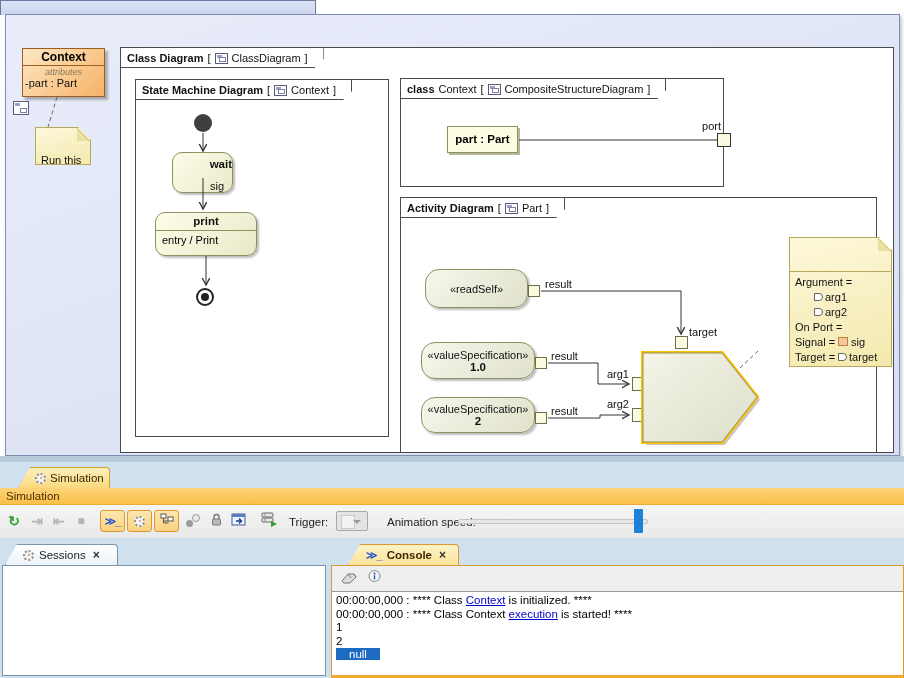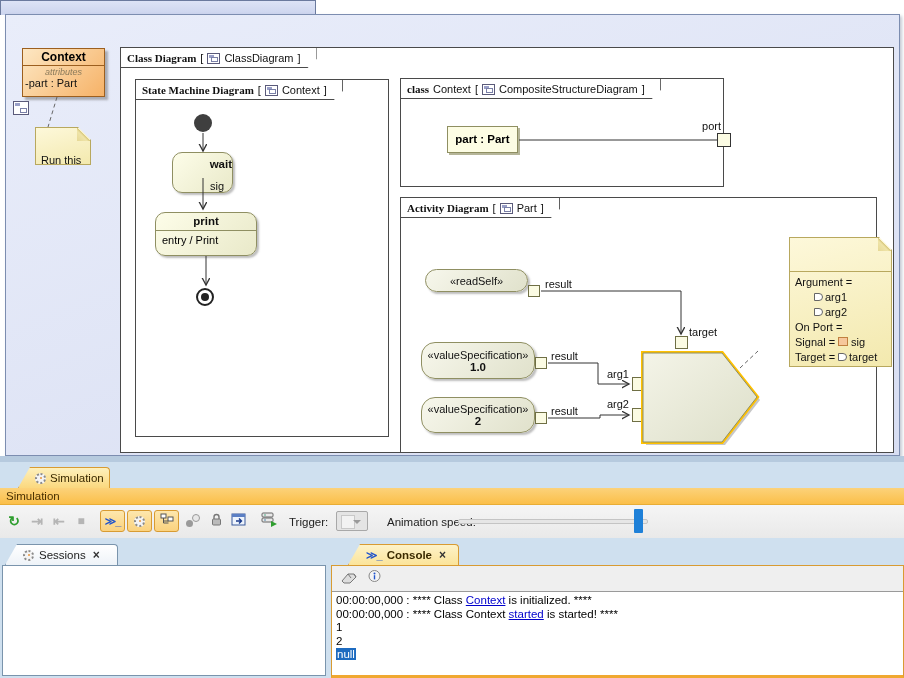--- a/index.html
+++ b/index.html
@@ -9,21 +9,21 @@
 
   
   .win-tab { left:0; top:0; width:316px; height:15px; background:linear-gradient(180deg,#dde3f6,#ccd4ee); border:1px solid #6b7a9e; border-bottom:none; }
   .dgm-window { left:5px; top:14px; width:895px; height:442px; background:linear-gradient(160deg,#e9edfa 0%,#d8def2 100%); border:1px solid #7c8db0; box-shadow:2px 2px 3px rgba(90,100,130,.35); }
   .win-title { left:5px; top:17px; width:895px; height:21px; text-align:center; font-weight:bold; font-size:12.5px; color:#111; line-height:21px; background:linear-gradient(180deg,#f8faff,#e2e7f7); }
 
   
   .frame { position:absolute; background:#fff; border:1px solid #4a4a4a; }
   .flabel { position:absolute; left:0; top:0; height:20px; background:#fff; display:flex; align-items:center; gap:4px; padding:0 16px 0 6px; font-size:11px; color:#111; white-space:nowrap;
             clip-path:polygon(0 0,100% 0,100% calc(100% - 9px),calc(100% - 9px) 100%,0 100%); box-shadow:inset -1px -1px 0 #4a4a4a; }
-  .flabel b { font-weight:bold;font-family:Liberation Serif, serif; }
+  .flabel b { font-weight:bold; }
   .mini-icon { display:inline-block; width:13px; height:11px; border:1px solid #5a5a7a; background:#fff; position:relative; }
   .mini-icon::before { content:""; position:absolute; left:1px; top:1px; width:5px; height:3px; background:#9aa0c8; }
   .mini-icon::after { content:""; position:absolute; right:1px; bottom:1px; width:5px; height:3px; border:1px solid #7a80a8; }
 
   
   .state { position:absolute; border:1px solid #8f8f62; border-radius:10px; background:linear-gradient(135deg,#fdfde9,#e9e9c9); box-shadow:2px 2px 2px rgba(110,110,110,.45); text-align:center; }
   .state .st-title { font-weight:bold; font-size:11.5px; color:#111; }
   .initial-node { position:absolute; width:18px; height:18px; border-radius:50%; background:#3f3f3f; }
   .final-node { position:absolute; width:18px; height:18px; border-radius:50%; border:2px solid #222; background:#fff; }
   .final-node::after { content:""; position:absolute; left:3px; top:3px; width:8px; height:8px; border-radius:50%; background:#222; }
@@ -77,21 +77,21 @@
              display:flex; align-items:center; gap:5px; padding-left:17px; font-size:11.5px; color:#222; }
   .sub-tab .close { font-size:12px; font-weight:bold; color:#333; margin-left:2px; }
   .sessions-tab { left:5px; width:113px; background:linear-gradient(180deg,#ffffff,#eef3f8); }
   .console-tab { left:348px; width:111px; background:linear-gradient(180deg,#fdf2c8,#fbe49a); border-color:#d89b32; font-weight:bold; color:#3a2a00; }
   .sessions-panel { left:2px; top:565px; width:324px; height:111px; background:#fff; border:1px solid #7a94ac; }
   .console-panel { left:331px; top:565px; width:573px; height:113px; background:#fff; border:1px solid #d89b32; border-bottom:3px solid #f0a830; }
   .console-icons { position:absolute; left:0; top:0; width:100%; height:26px; background:#efefef; border-bottom:1px solid #9a9a9a; display:flex; align-items:center; gap:10px; padding-left:8px; }
   .console-log { position:absolute; left:0; top:27px; width:100%; bottom:0; background:#fff; font-size:11.5px; color:#000; padding:1px 0 0 4px; }
   .console-log .cline { height:13.5px; line-height:13.5px; white-space:nowrap; }
   .console-log a { color:#0000cc; text-decoration:underline; }
-  .sel { background:#1d6bc0; color:#fff; padding:0 1px; }
+  .sel { background:#1d6bc0; color:#fff; padding:0 13px; }
 
   svg.overlay { position:absolute; left:0; top:0; width:904px; height:678px; pointer-events:none; }
 </style>
 </head>
 <body>
 
 <div id="root">
 
   
   <div class="abs win-tab"></div>
@@ -160,21 +160,21 @@
   <div class="frame" style="left:400px;top:197px;width:477px;height:256px;">
     <div class="flabel">
       <b>Activity Diagram</b>
       <span>[</span>
       <span class="mini-icon"></span>
       <span>Part</span>
       <span>]</span>
     </div>
   </div>
 
-  <div class="action" style="left:425px;top:269px;width:103px;height:23px;">
+  <div class="action" style="left:425px;top:269px;width:103px;height:39px;">
     <div>«readSelf»</div>
   </div>
   <div class="pin" style="left:528px;top:285px;width:12px;height:12px;"></div>
   <div class="lbl" style="left:545px;top:278px;">result</div>
 
   <div class="action" style="left:421px;top:342px;width:114px;height:37px;">
     <div>«valueSpecification»</div>
     <div class="v-bold">1.0</div>
   </div>
   <div class="pin" style="left:535px;top:357px;width:12px;height:12px;"></div>
@@ -343,20 +343,20 @@
             <path d="M8 2 l3 4 M14 2 l2 3 l-6 6" fill="none" stroke="#777"></path>
           </svg></span>
       <span><svg width="15" height="15">
             <circle cx="7.5" cy="7" r="5.5" fill="#f4f4f4" stroke="#888"></circle>
             <circle cx="7.5" cy="4.5" r="1" fill="#2255cc"></circle>
             <rect x="6.8" y="6.2" width="1.4" height="4.2" fill="#2255cc"></rect>
           </svg></span>
     </div>
     <div class="console-log">
       <div class="cline"><span>00:00:00,000 : **** Class </span><a href="#">Context</a><span> is initialized. ****</span></div>
-      <div class="cline"><span>00:00:00,000 : **** Class Context </span><a href="#">started</a><span> is started! ****</span></div>
+      <div class="cline"><span>00:00:00,000 : **** Class Context </span><a href="#">execution</a><span> is started! ****</span></div>
       <div class="cline">1</div>
       <div class="cline">2</div>
       <div class="cline"><span class="sel">null</span></div>
     </div>
   </div>
 
 </div>
 
 </body></html>

